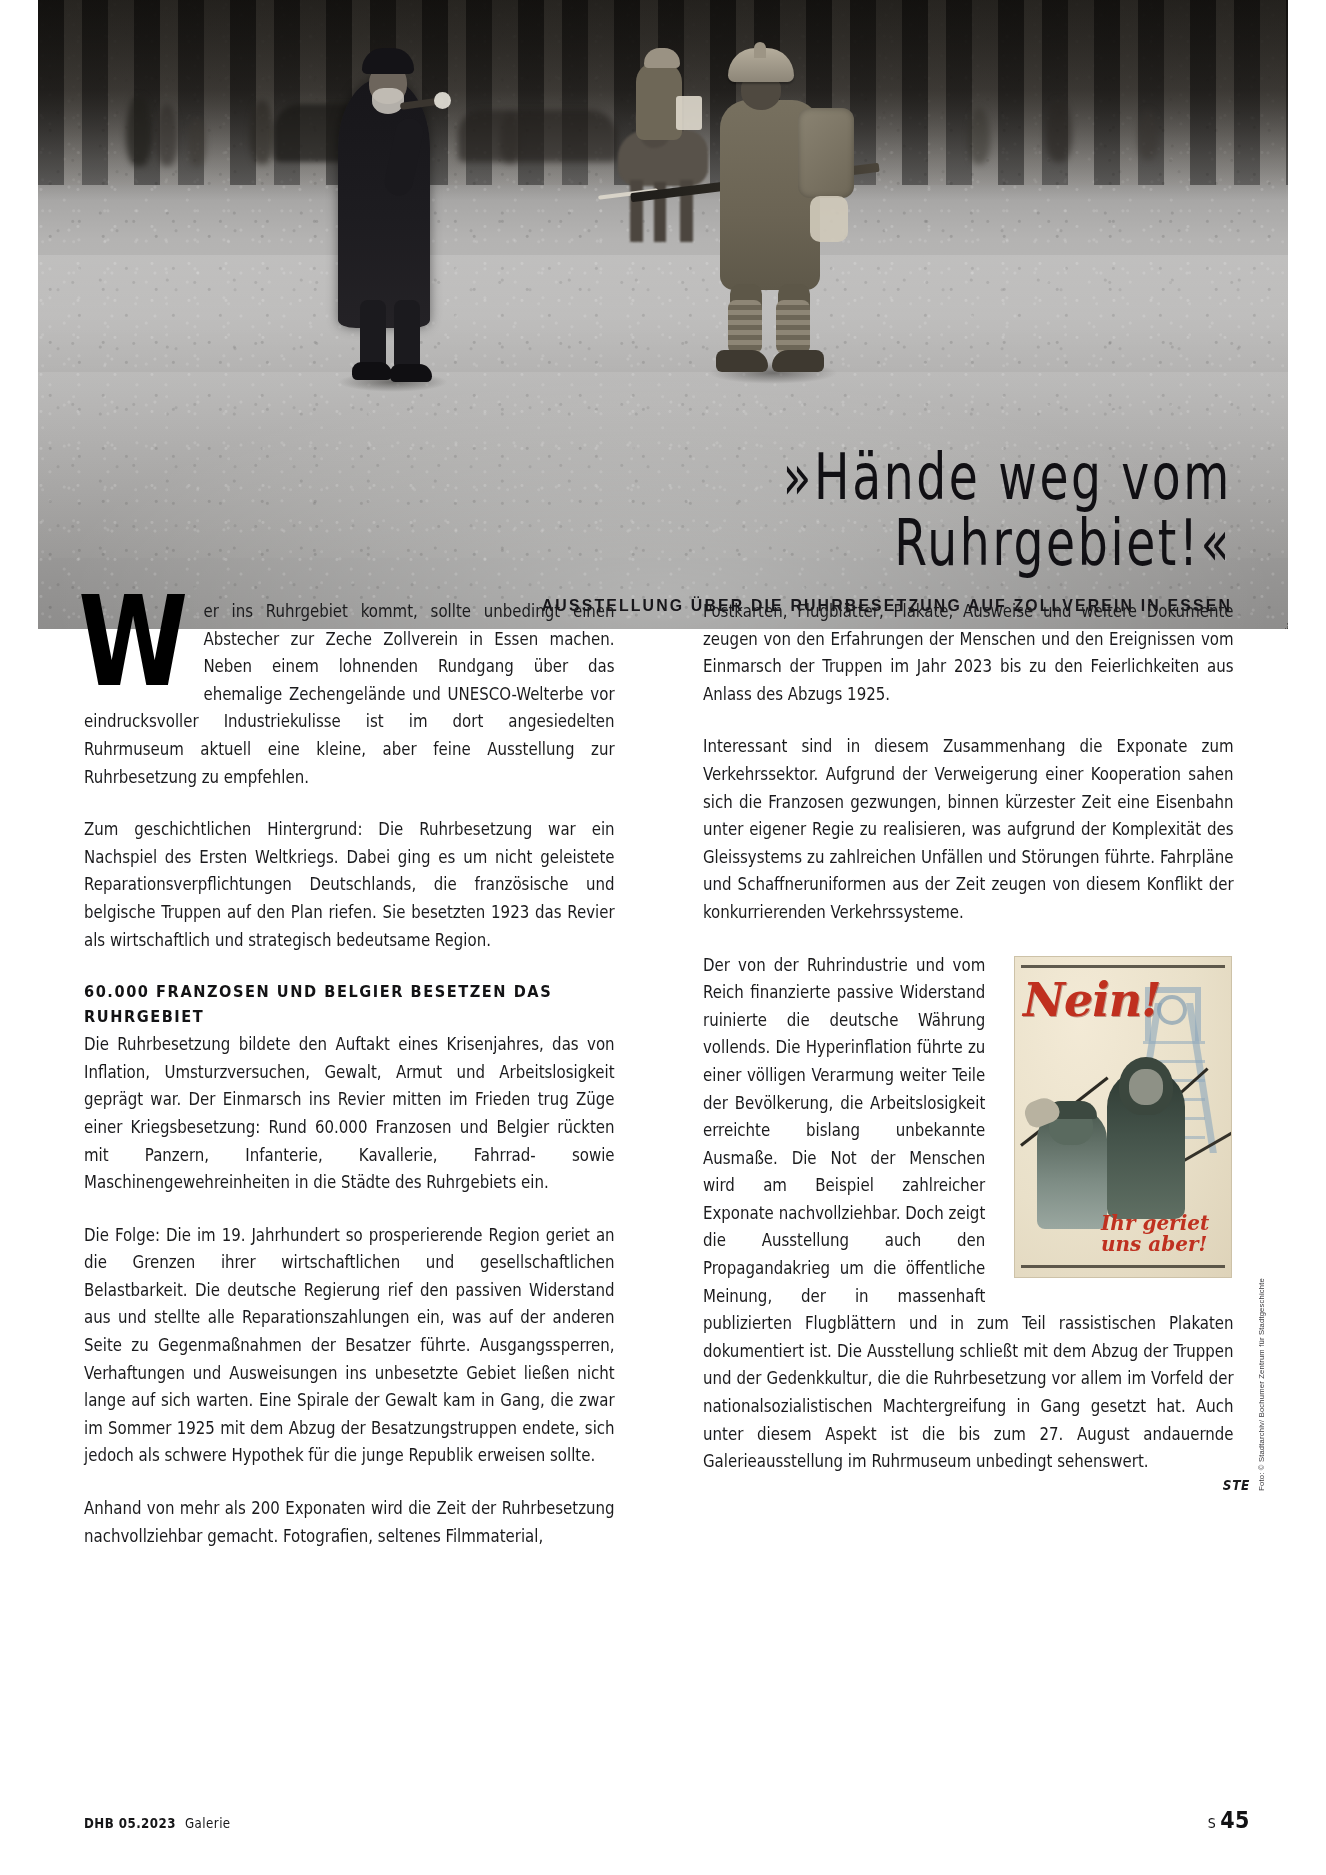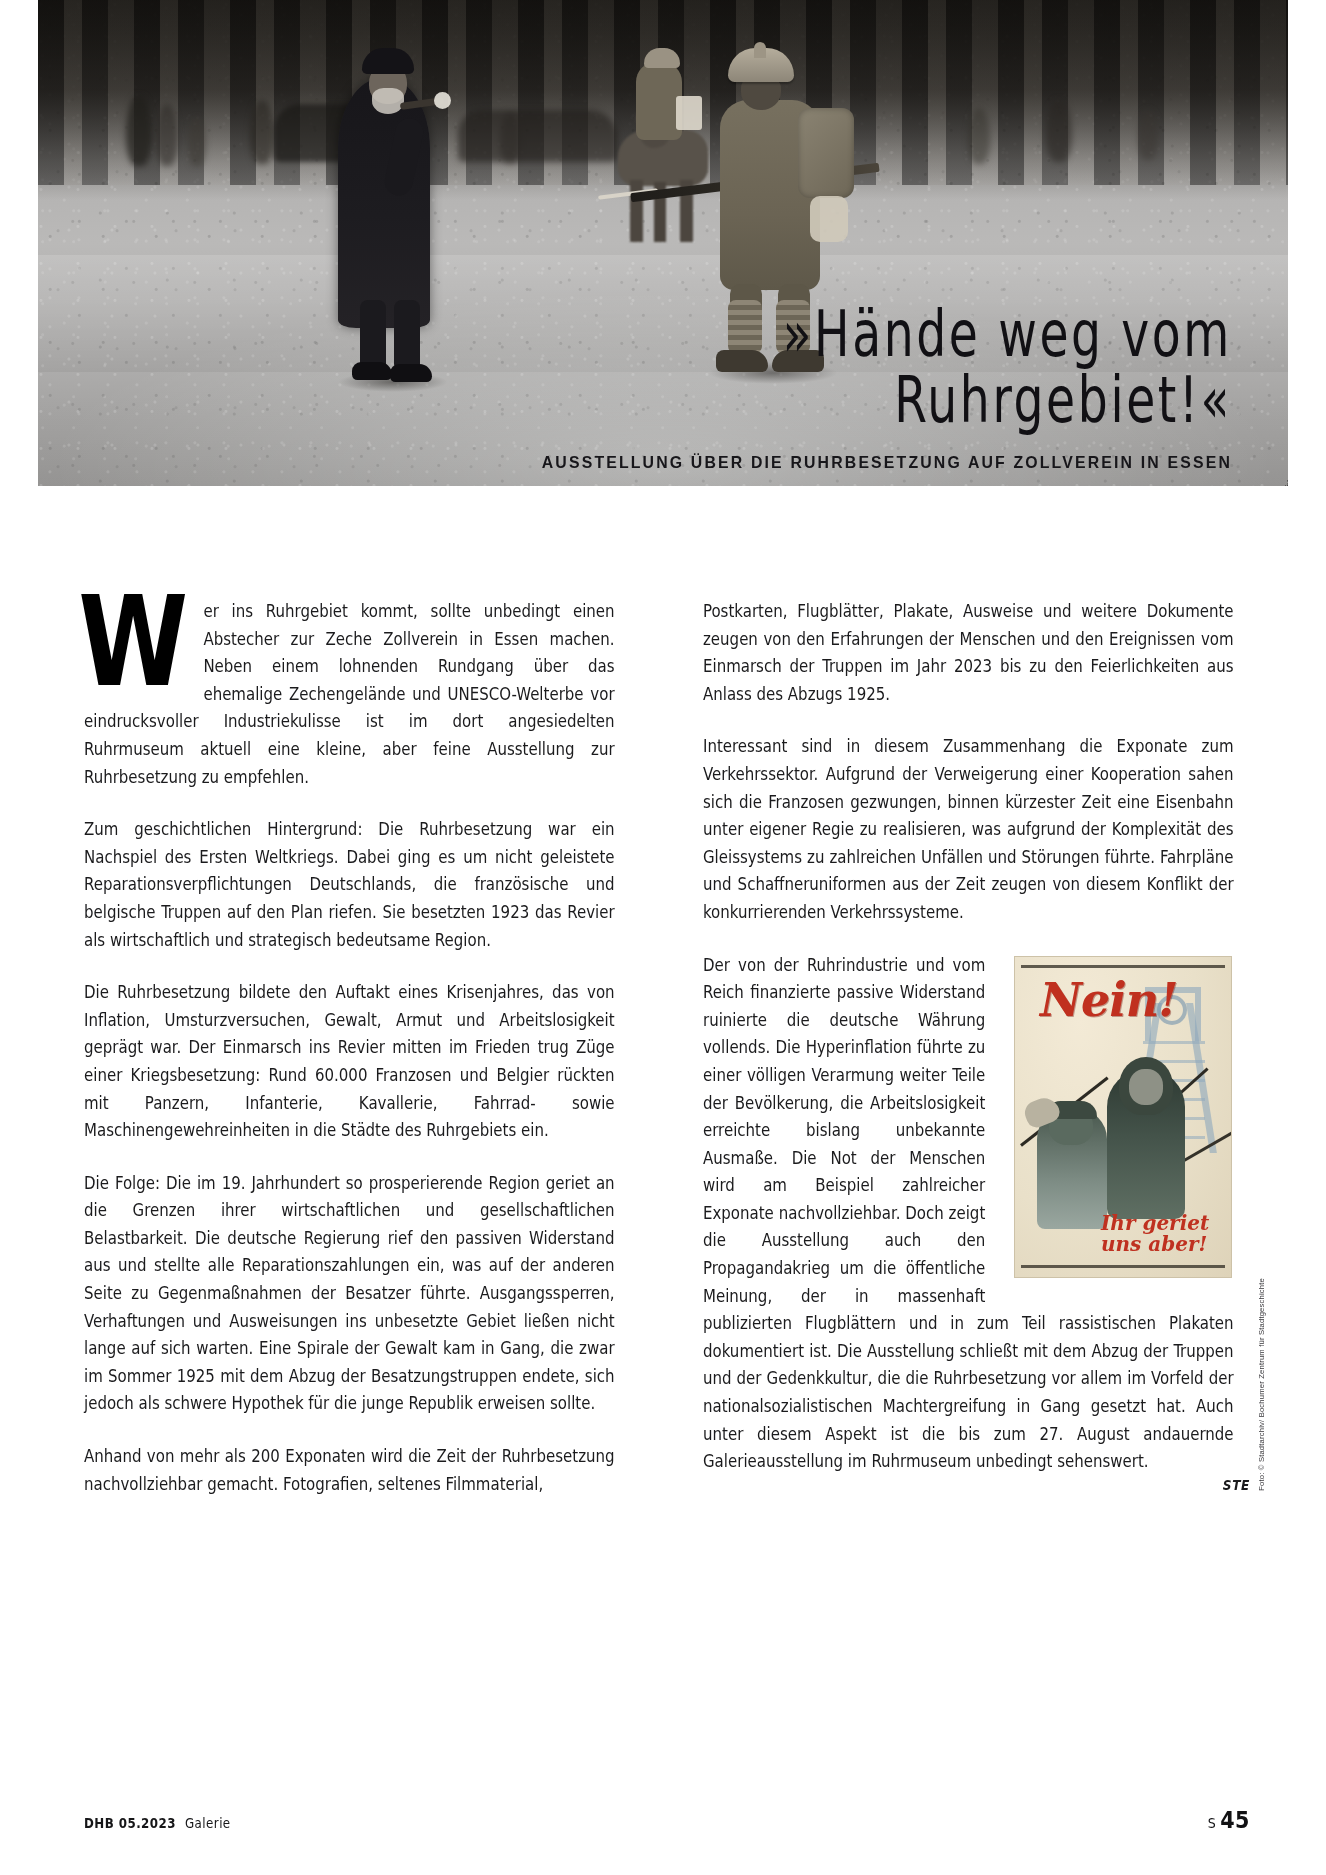--- a/index.html
+++ b/index.html
@@ -12,21 +12,21 @@
     overflow: hidden;
     position: relative;
   }
 
   
   .hero {
     position: absolute;
     left: 38px;
     top: 0;
     width: 1250px;
-    height: 486px;
+    height: 629px;
     overflow: hidden;
     background: #8e8d88;
   }
   .hero-photo {
     position: absolute;
     inset: 0;
     background:
       radial-gradient(ellipse 70% 50% at 50% 95%, rgba(255,255,255,.30), rgba(255,255,255,0) 70%),
       linear-gradient(to bottom,
         #3a3832 0%,
@@ -340,21 +340,21 @@
   }
   .poster-topline {
     position: absolute; left: 6px; right: 6px; top: 8px; height: 3px;
     background: #2f2b22; opacity: .75;
   }
   .poster-bottomline {
     position: absolute; left: 6px; right: 6px; bottom: 9px; height: 3px;
     background: #2f2b22; opacity: .75;
   }
   .poster-nein {
-    position: absolute; left: 25px; top: 16px;
+    position: absolute; left: 8px; top: 16px;
     font-family: "DejaVu Serif", "Liberation Serif", serif;
     font-size: 46px;
     font-weight: 700;
     font-style: italic;
     color: #c0301f;
     letter-spacing: -1px;
     text-shadow: 1px 1px 0 rgba(120,28,18,.4);
   }
   .poster-slogan {
     position: absolute; left: 86px; bottom: 22px;
@@ -551,20 +551,21 @@
   <div class="hero-credit">Foto: © Haus der Essener Geschichte/ Stadtarchiv</div>
 </div>
 
 <div class="content">
 
   <div class="col">
     <p class="body dropcap-para"><span class="dropcap">W</span><span>er ins Ruhrgebiet kommt, sollte unbedingt einen Abstecher zur Zeche Zollverein in Essen machen. Neben einem lohnenden Rundgang über das ehemalige Zechengelände und UNESCO-Welterbe vor eindrucksvoller Industriekulisse ist im dort angesiedelten Ruhrmuseum aktuell eine kleine, aber feine Ausstellung zur Ruhrbesetzung zu empfehlen.</span></p>
 
     <p class="body">Zum geschichtlichen Hintergrund: Die Ruhrbesetzung war ein Nachspiel des Ersten Weltkriegs. Dabei ging es um nicht geleistete Reparationsverpflichtungen Deutschlands, die französische und belgische Truppen auf den Plan riefen. Sie besetzten 1923 das Revier als wirtschaftlich und strategisch bedeutsame Region.</p>
 
+    <h2 class="sub">60.000 FRANZOSEN UND BELGIER BESETZEN DAS RUHRGEBIET</h2>
     <p class="body">Die Ruhrbesetzung bildete den Auftakt eines Krisenjahres, das von Inflation, Umsturzversuchen, Gewalt, Armut und Arbeitslosigkeit geprägt war. Der Einmarsch ins Revier mitten im Frieden trug Züge einer Kriegsbesetzung: Rund 60.000 Franzosen und Belgier rückten mit Panzern, Infanterie, Kavallerie, Fahrrad- sowie Maschinengewehreinheiten in die Städte des Ruhrgebiets ein.</p>
 
     <p class="body">Die Folge: Die im 19. Jahrhundert so prosperierende Region geriet an die Grenzen ihrer wirtschaftlichen und gesellschaftlichen Belastbarkeit. Die deutsche Regierung rief den passiven Widerstand aus und stellte alle Reparationszahlungen ein, was auf der anderen Seite zu Gegenmaßnahmen der Besatzer führte. Ausgangssperren, Verhaftungen und Ausweisungen ins unbesetzte Gebiet ließen nicht lange auf sich warten. Eine Spirale der Gewalt kam in Gang, die zwar im Sommer 1925 mit dem Abzug der Besatzungstruppen endete, sich jedoch als schwere Hypothek für die junge Republik erweisen sollte.</p>
 
     <p class="body last">Anhand von mehr als 200 Exponaten wird die Zeit der Ruhrbesetzung nachvollziehbar gemacht. Fotografien, seltenes Filmmaterial,</p>
   </div>
 
   <div class="col">
     <p class="body">Postkarten, Flugblätter, Plakate, Ausweise und weitere Dokumente zeugen von den Erfahrungen der Menschen und den Ereignissen vom Einmarsch der Truppen im Jahr 2023 bis zu den Feierlichkeiten aus Anlass des Abzugs 1925.</p>
 

